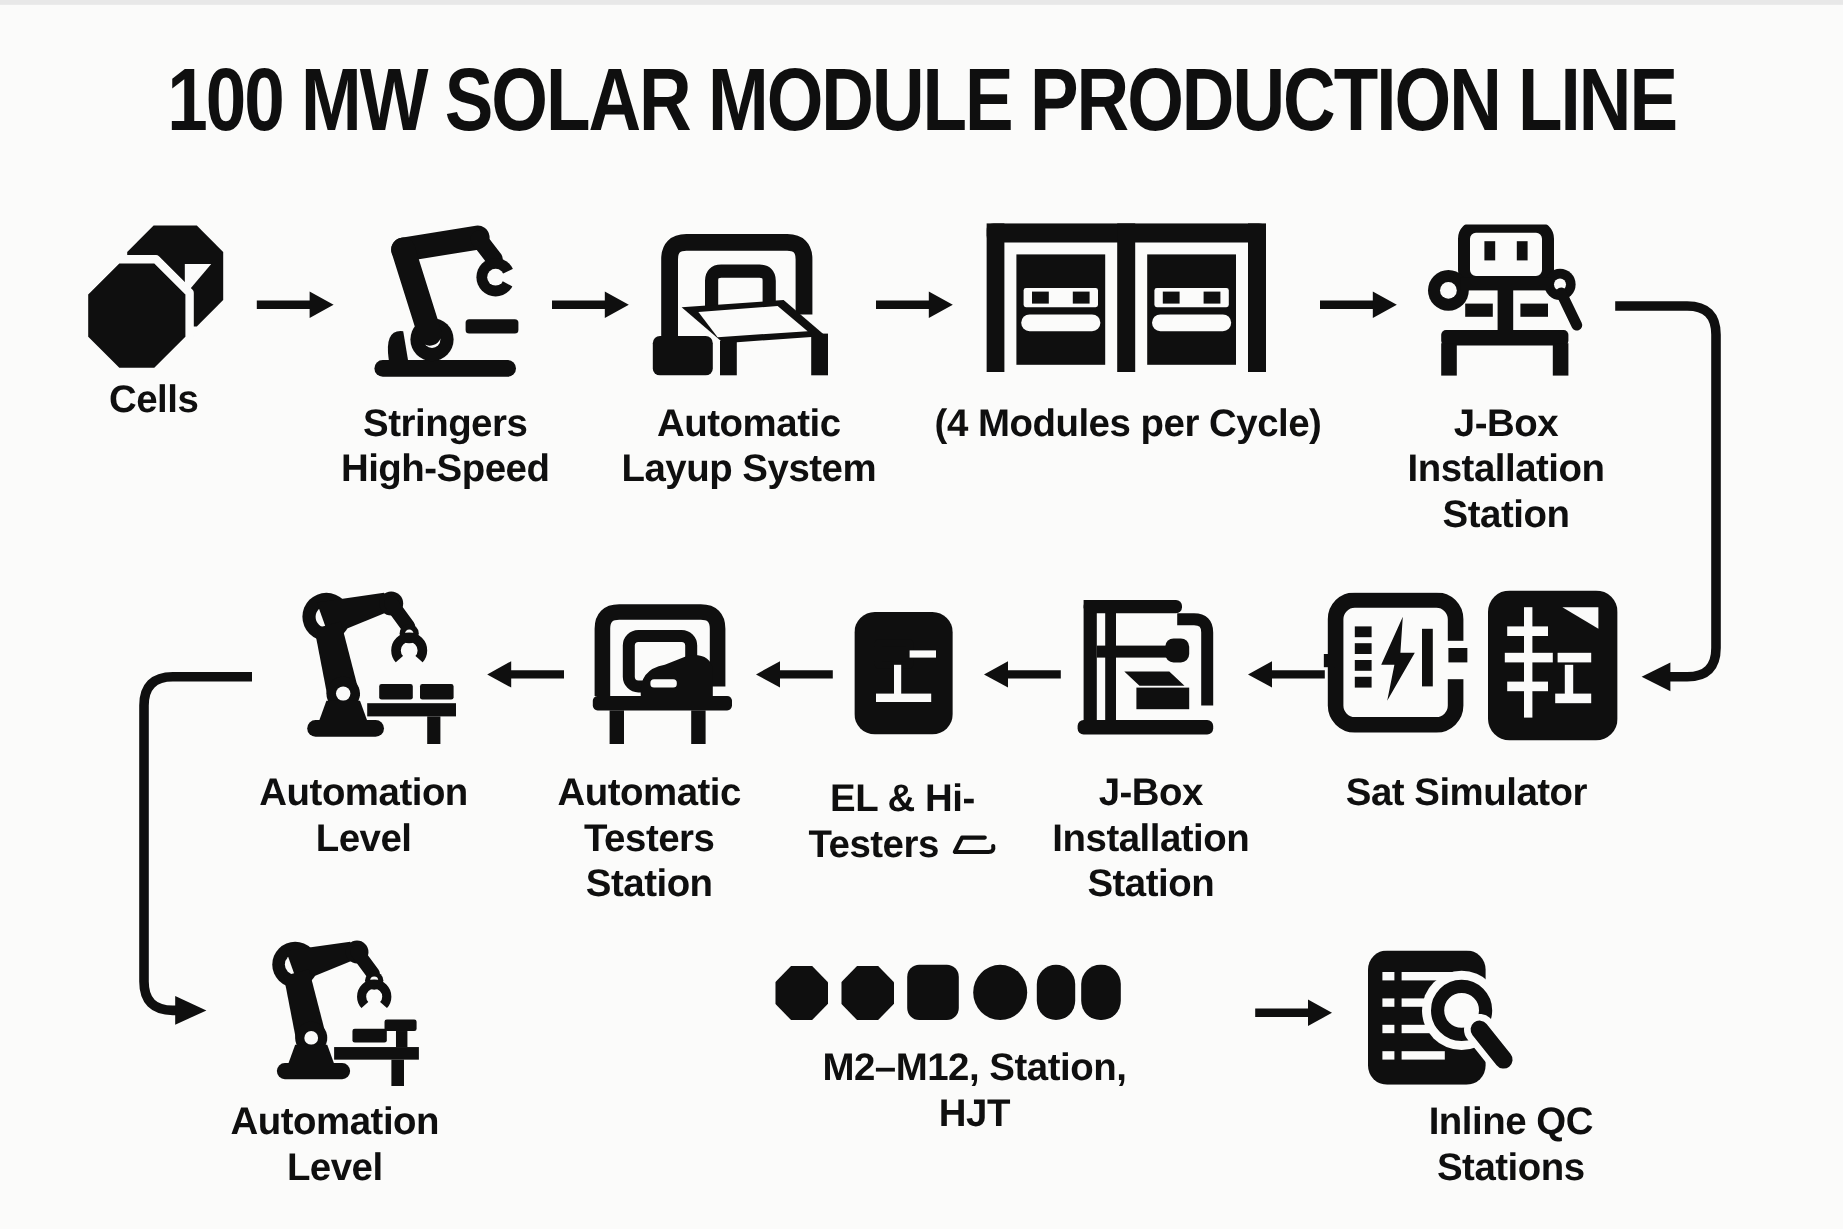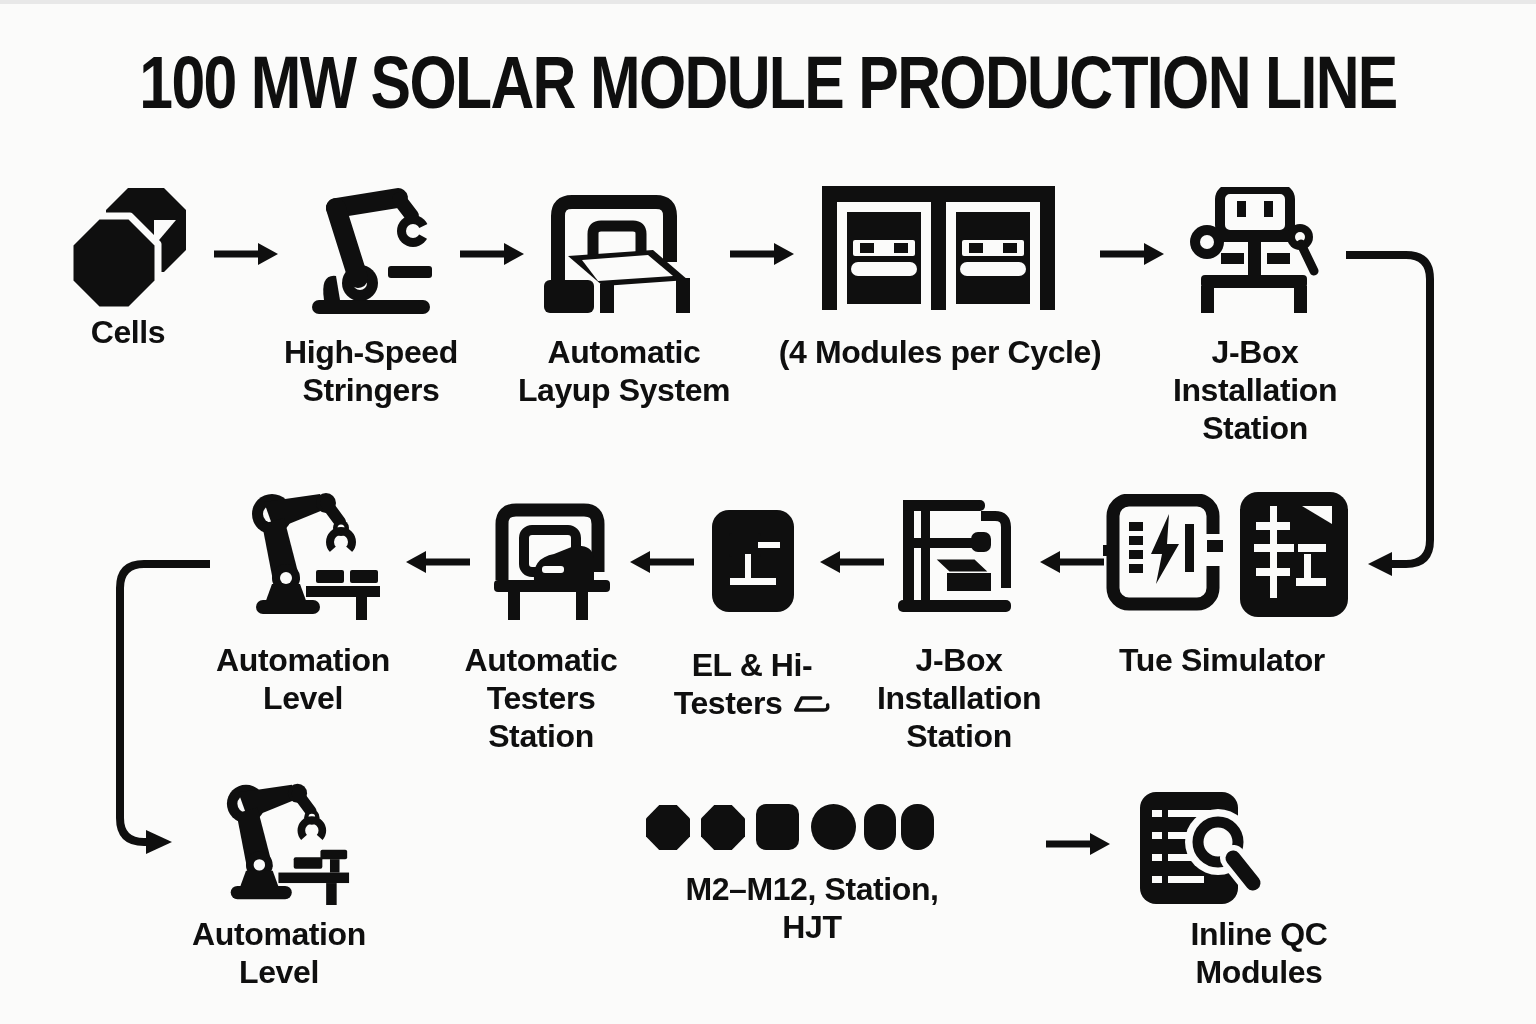--- a/index.html
+++ b/index.html
@@ -69,22 +69,22 @@
     <path class="stk" stroke-width="20" stroke-linecap="round" d="M36,24 L98,14"></path>
     <path class="stk" stroke-width="20" stroke-linecap="round" d="M36,24 L58,94"></path>
     <circle class="bg" cx="99" cy="15" r="5.5"></circle>
     <path class="stk" stroke-width="14" stroke-linecap="round" d="M99,15 L112,32"></path>
     <circle class="ink" cx="113" cy="47" r="16"></circle>
     <circle class="bg" cx="113" cy="47" r="7"></circle>
     <polygon class="bg" points="113,47 140,34 140,62"></polygon>
     <rect class="ink" x="88" y="82" width="44" height="12" rx="3"></rect>
   </svg>
   <div class="label" style="left:371px;top:329px">
+    <span class="ln">Stringers</span>
     <span class="ln">High-Speed</span>
-    <span class="ln">Stringers</span>
   </div>
 
   <svg class="arrow" style="left:458px;top:236px" width="68" height="28" viewBox="0 0 68 28">
     <line x1="2" y1="14" x2="50" y2="14" stroke="#0f0f0f" stroke-width="7"></line>
     <polygon class="ink" points="46,3 66,14 46,25"></polygon>
   </svg>
 
   <svg class="icon" style="left:538px;top:184px" width="155" height="125" viewBox="0 0 155 125">
     <path class="stk" stroke-width="14" d="M20,92 V28 Q20,14 34,14 H118 Q132,14 132,28 V74"></path>
     <path class="stk" stroke-width="11" d="M55,70 V46 Q55,38 63,38 H95 Q103,38 103,46 V70"></path>
@@ -170,21 +170,21 @@
     <rect class="ink" x="104" y="46" width="16" height="12"></rect>
     <rect class="ink" x="0" y="51" width="9" height="11"></rect>
     <rect class="ink" x="26" y="28" width="14" height="9"></rect>
     <rect class="ink" x="26" y="42" width="14" height="9"></rect>
     <rect class="ink" x="26" y="56" width="14" height="9"></rect>
     <rect class="ink" x="26" y="70" width="14" height="9"></rect>
     <polygon class="ink" points="66,20 48,60 59,60 53,90 76,50 64,50"></polygon>
     <rect class="ink" x="82" y="30" width="9" height="48"></rect>
   </svg>
   <div class="label" style="left:1222px;top:637px">
-    <span class="ln">Tue Simulator</span>
+    <span class="ln">Sat Simulator</span>
   </div>
 
   <svg class="arrow" style="left:1038px;top:544px" width="68" height="28" viewBox="0 0 68 28">
     <line x1="18" y1="14" x2="66" y2="14" stroke="#0f0f0f" stroke-width="7"></line>
     <polygon class="ink" points="22,3 2,14 22,25"></polygon>
   </svg>
 
   <svg class="icon" style="left:883px;top:492px" width="143" height="126" viewBox="0 0 143 126">
     <path class="stk" stroke-width="10" d="M98,20 H112 Q123,20 123,31 V92"></path>
     <rect class="ink" x="20" y="4" width="11" height="102"></rect>
@@ -327,16 +327,16 @@
       <rect class="bg" x="28" y="62" width="44" height="7"></rect>
     <rect class="bg" x="12" y="84" width="10" height="7"></rect>
       <rect class="bg" x="28" y="84" width="36" height="7"></rect>
     <circle class="bg" cx="78" cy="50" r="33"></circle>
     <circle cx="78" cy="50" r="20" fill="#fbfbfa" stroke="#0f0f0f" stroke-width="11"></circle>
     <line x1="93" y1="66" x2="113" y2="91" stroke="#fbfbfa" stroke-width="26" stroke-linecap="round"></line>
     <line x1="93" y1="66" x2="113" y2="91" stroke="#0f0f0f" stroke-width="15" stroke-linecap="round"></line>
   </svg>
   <div class="label" style="left:1259px;top:911px">
     <span class="ln">Inline QC</span>
-    <span class="ln">Modules</span>
+    <span class="ln">Stations</span>
   </div>
 
 </div>
 
 </body></html>

